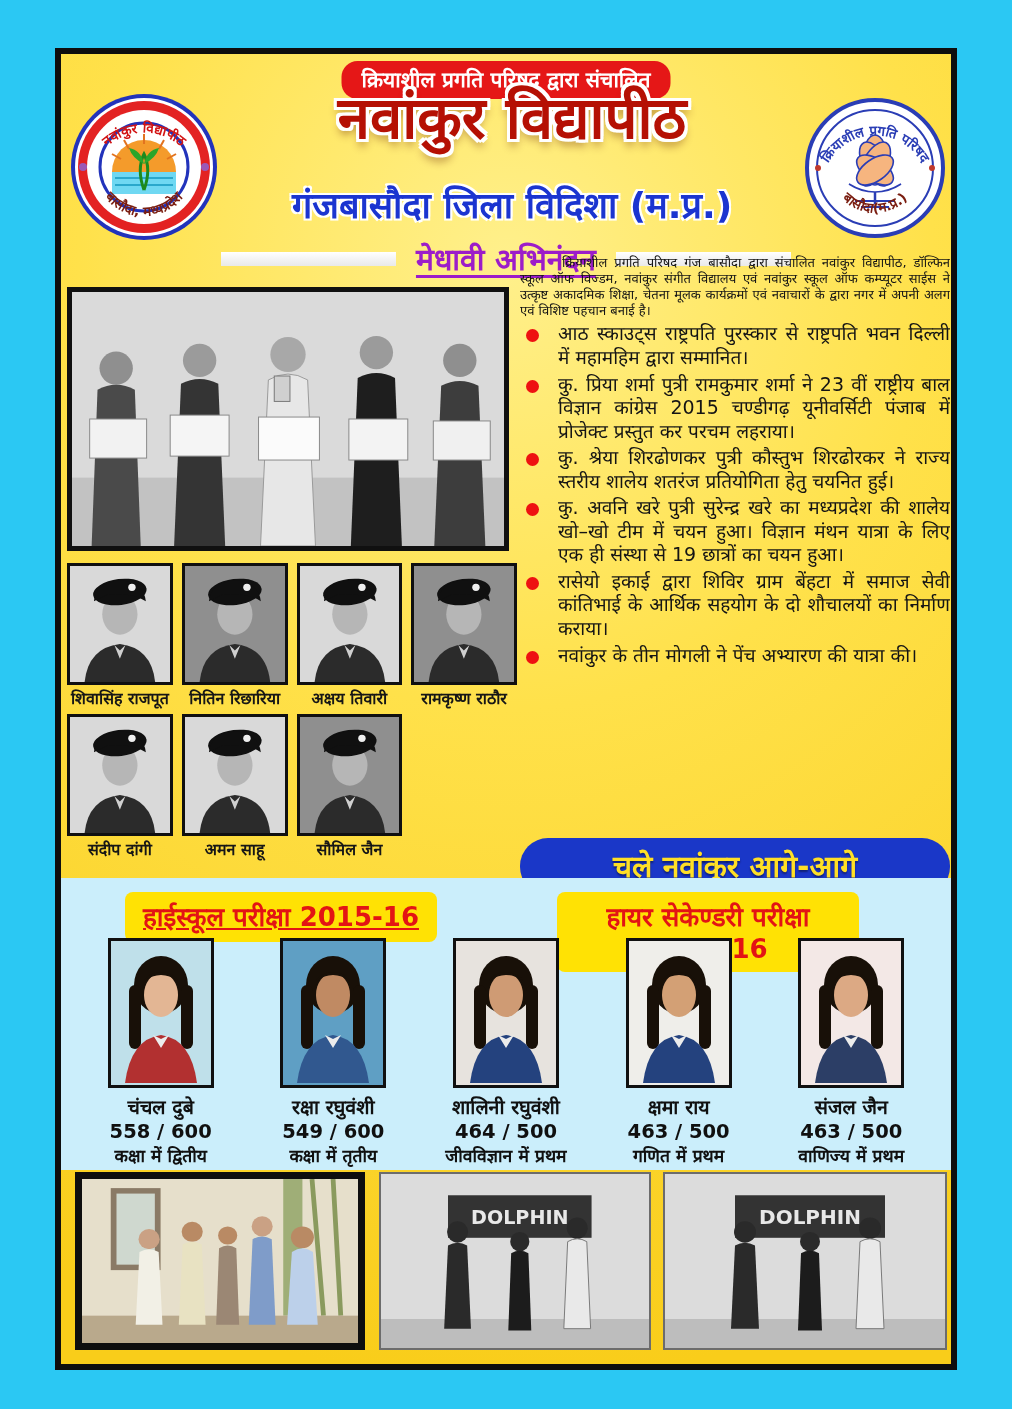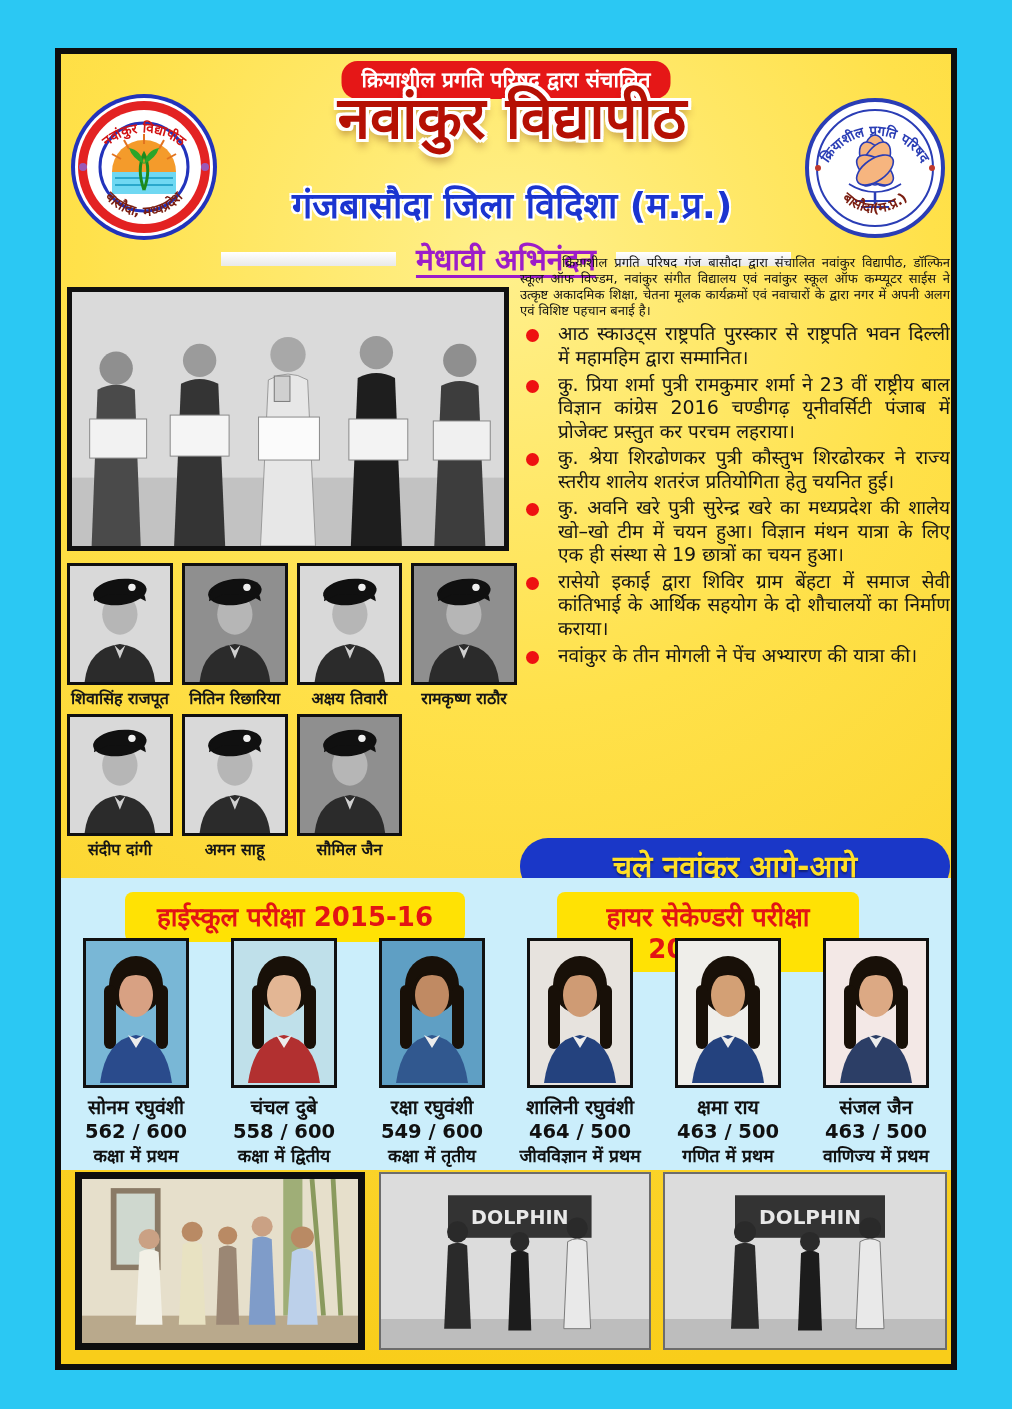--- a/index.html
+++ b/index.html
@@ -58,21 +58,21 @@
   .bullets li::before { content:""; position:absolute; left:6px; top:7px; width:13px; height:13px;
                         border-radius:50%; background:#ee1111; }
   .motto { position:absolute; left:459px; top:784px; width:430px; background:#1a37c8;
            color:#ffdf26; font-size:30px; font-weight:bold; text-align:center;
            padding:7px 0 9px; border-radius:28px; text-shadow:0 2px 2px rgba(0,0,0,.4); }
 
   
   .exam-band { position:absolute; left:0; top:824px; width:890px; height:292px; background:#cbeefb; }
   .exam-banner { position:absolute; top:14px; background:#ffe204; color:#e31414; font-weight:bold;
                  font-size:26px; text-align:center; padding:6px 6px 8px; border-radius:8px; }
-  .exam-banner.hs  { left:64px;  width:340px; }
+  .exam-banner.hs  { left:64px;  width:312px;text-decoration:underline; }
   .exam-banner.hss { left:496px; width:302px; }
   .students-row { position:absolute; left:0; top:60px; width:890px; display:flex; justify-content:space-evenly; }
   .student-card { width:146px; display:flex; flex-direction:column; align-items:center; }
   .student-photo { width:106px; height:150px; border:3px solid #101010; background:#9cc7e0; overflow:hidden; }
   .student-photo svg { width:100%; height:100%; display:block; }
   .student-name { margin-top:5px; font-size:19.5px; font-weight:bold; color:#101010; white-space:nowrap; }
   .student-score { font-size:19.5px; font-weight:bold; color:#101010; }
   .student-rank { font-size:17.5px; font-weight:bold; color:#101010; white-space:nowrap; }
 
   
@@ -273,43 +273,33 @@
             </svg>
           </div>
         <div class="scout-name">सौमिल जैन</div>
       </div>
     </div>
 
     <div class="right-col">
       <p class="intro">क्रियाशील प्रगति परिषद गंज बासौदा द्वारा संचालित नवांकुर विद्यापीठ, डॉल्फिन स्कूल ऑफ विज्डम, नवांकुर संगीत विद्यालय एवं नवांकुर स्कूल ऑफ कम्प्यूटर साईस ने उत्कृष्ट अकादमिक शिक्षा, चेतना मूलक कार्यक्रमों एवं नवाचारों के द्वारा नगर में अपनी अलग एवं विशिष्ट पहचान बनाई है।</p>
       <ul class="bullets">
         <li>आठ स्काउट्स राष्ट्रपति पुरस्कार से राष्ट्रपति भवन दिल्ली में महामहिम द्वारा सम्मानित।</li>
-        <li>कु. प्रिया शर्मा पुत्री रामकुमार शर्मा ने 23 वीं राष्ट्रीय बाल विज्ञान कांग्रेस 2016 चण्डीगढ़ यूनीवर्सिटी पंजाब में प्रोजेक्ट प्रस्तुत कर परचम लहराया।</li>
+        <li>कु. प्रिया शर्मा पुत्री रामकुमार शर्मा ने 23 वीं राष्ट्रीय बाल विज्ञान कांग्रेस 2015 चण्डीगढ़ यूनीवर्सिटी पंजाब में प्रोजेक्ट प्रस्तुत कर परचम लहराया।</li>
         <li>कु. श्रेया शिरढोणकर पुत्री कौस्तुभ शिरढोरकर ने राज्य स्तरीय शालेय शतरंज प्रतियोगिता हेतु चयनित हुई।</li>
         <li>कु. अवनि खरे पुत्री सुरेन्द्र खरे का मध्यप्रदेश की शालेय खो–खो टीम में चयन हुआ। विज्ञान मंथन यात्रा के लिए एक ही संस्था से 19 छात्रों का चयन हुआ।</li>
         <li>रासेयो इकाई द्वारा शिविर ग्राम बेंहटा में समाज सेवी कांतिभाई के आर्थिक सहयोग के दो शौचालयों का निर्माण कराया।</li>
         <li>नवांकुर के तीन मोगली ने पेंच अभ्यारण की यात्रा की।</li>
       </ul>
     </div>
     <div class="motto">चले नवांकुर आगे-आगे</div>
 
     <div class="exam-band">
       <div class="exam-banner hs">हाईस्कूल परीक्षा 2015-16</div>
       <div class="exam-banner hss">हायर सेकेण्डरी परीक्षा 2015-16</div>
       <div class="students-row">
-        <div class="student-card">
-          <div class="student-photo" style="background:#79b7d6">
-            <svg viewBox="0 0 100 140" style="--body:#2a4b8c">
-                <use href="#bust-girl"></use>
-              </svg>
-            </div>
-          <div class="student-name">सोनम रघुवंशी</div>
-          <div class="student-score">562 / 600</div>
-          <div class="student-rank">कक्षा में प्रथम</div>
-        </div>
         <div class="student-card">
           <div class="student-photo" style="background:#bfe0ea">
             <svg viewBox="0 0 100 140" style="--body:#b23030;--skin:#e3b694">
                 <use href="#bust-girl"></use>
               </svg>
             </div>
           <div class="student-name">चंचल दुबे</div>
           <div class="student-score">558 / 600</div>
           <div class="student-rank">कक्षा में द्वितीय</div>
         </div>

